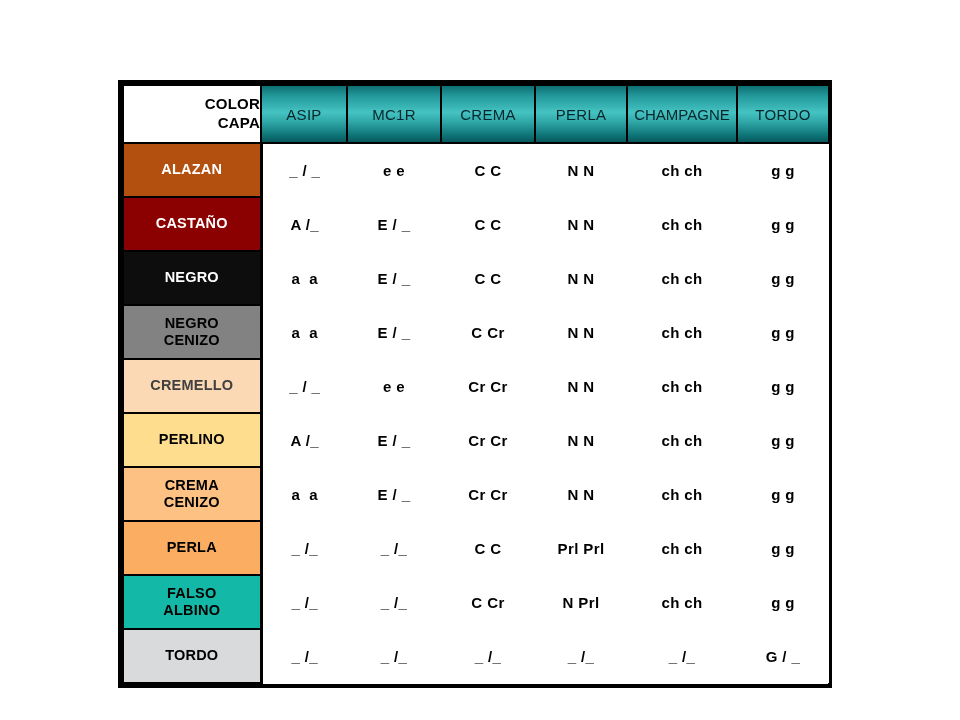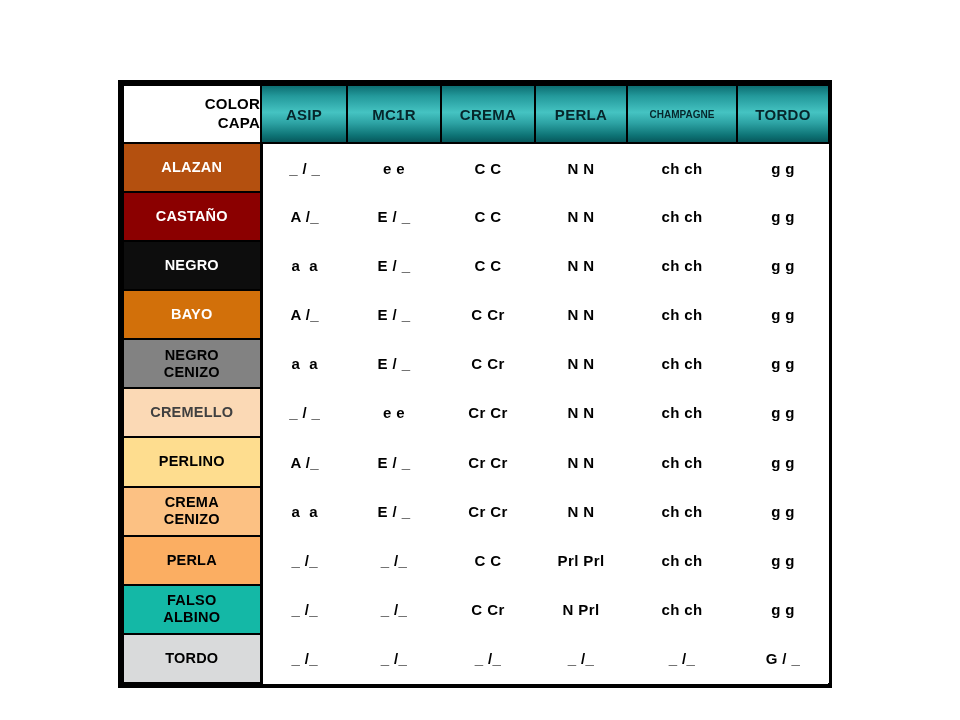--- a/index.html
+++ b/index.html
@@ -56,36 +56,36 @@
     font-weight: bold;
     line-height: 1.25;
     text-align: right;
     vertical-align: middle;
     letter-spacing: 0.2px;
   }
 
   th.gene-header {
     color: #06262b;
     font-size: 15px;
-    font-weight: bold;
+    font-weight: normal;
     text-align: center;
     vertical-align: middle;
     border: 2px solid #000000;
     letter-spacing: 0.3px;
     background: linear-gradient(to bottom,
         #0d6f72 0%,
         #23999b 18%,
         #45c3c2 47%,
         #2da3a4 66%,
         #0e7476 88%,
         #07585c 100%);
   }
 
   th.gene-header.small-label {
-    font-size: 10px;
+    font-size: 15px;
     letter-spacing: 0px;
   }
 
   
   tr.data-row { height: 49px; }
 
   td.color-label {
     border: 2px solid #000000;
     text-align: center;
     vertical-align: middle;
@@ -161,29 +161,20 @@
           <tr class="data-row">
             <td class="color-label" style="background: rgb(13, 13, 13); color: rgb(255, 255, 255);"><span>NEGRO</span></td>
             <td class="gene-cell"><span class="nowrap">a  a</span></td>
             <td class="gene-cell"><span class="nowrap">E / _</span></td>
             <td class="gene-cell"><span class="nowrap">C C</span></td>
             <td class="gene-cell"><span class="nowrap">N N</span></td>
             <td class="gene-cell"><span class="nowrap">ch ch</span></td>
             <td class="gene-cell"><span class="nowrap">g g</span></td>
           </tr>
           <tr class="data-row">
-            <td class="color-label" style="background: rgb(210, 112, 10); color: rgb(255, 255, 255);"><span>BAYO</span></td>
-            <td class="gene-cell"><span class="nowrap">A /_</span></td>
-            <td class="gene-cell"><span class="nowrap">E / _</span></td>
-            <td class="gene-cell"><span class="nowrap">C Cr</span></td>
-            <td class="gene-cell"><span class="nowrap">N N</span></td>
-            <td class="gene-cell"><span class="nowrap">ch ch</span></td>
-            <td class="gene-cell"><span class="nowrap">g g</span></td>
-          </tr>
-          <tr class="data-row">
             <td class="color-label" style="background: rgb(130, 130, 130); color: rgb(0, 0, 0);"><span>NEGRO</span><br><span>CENIZO</span></td>
             <td class="gene-cell"><span class="nowrap">a  a</span></td>
             <td class="gene-cell"><span class="nowrap">E / _</span></td>
             <td class="gene-cell"><span class="nowrap">C Cr</span></td>
             <td class="gene-cell"><span class="nowrap">N N</span></td>
             <td class="gene-cell"><span class="nowrap">ch ch</span></td>
             <td class="gene-cell"><span class="nowrap">g g</span></td>
           </tr>
           <tr class="data-row">
             <td class="color-label" style="background: rgb(251, 217, 181); color: #404040; margin-top: 20px;"><span>CREMELLO</span></td>

